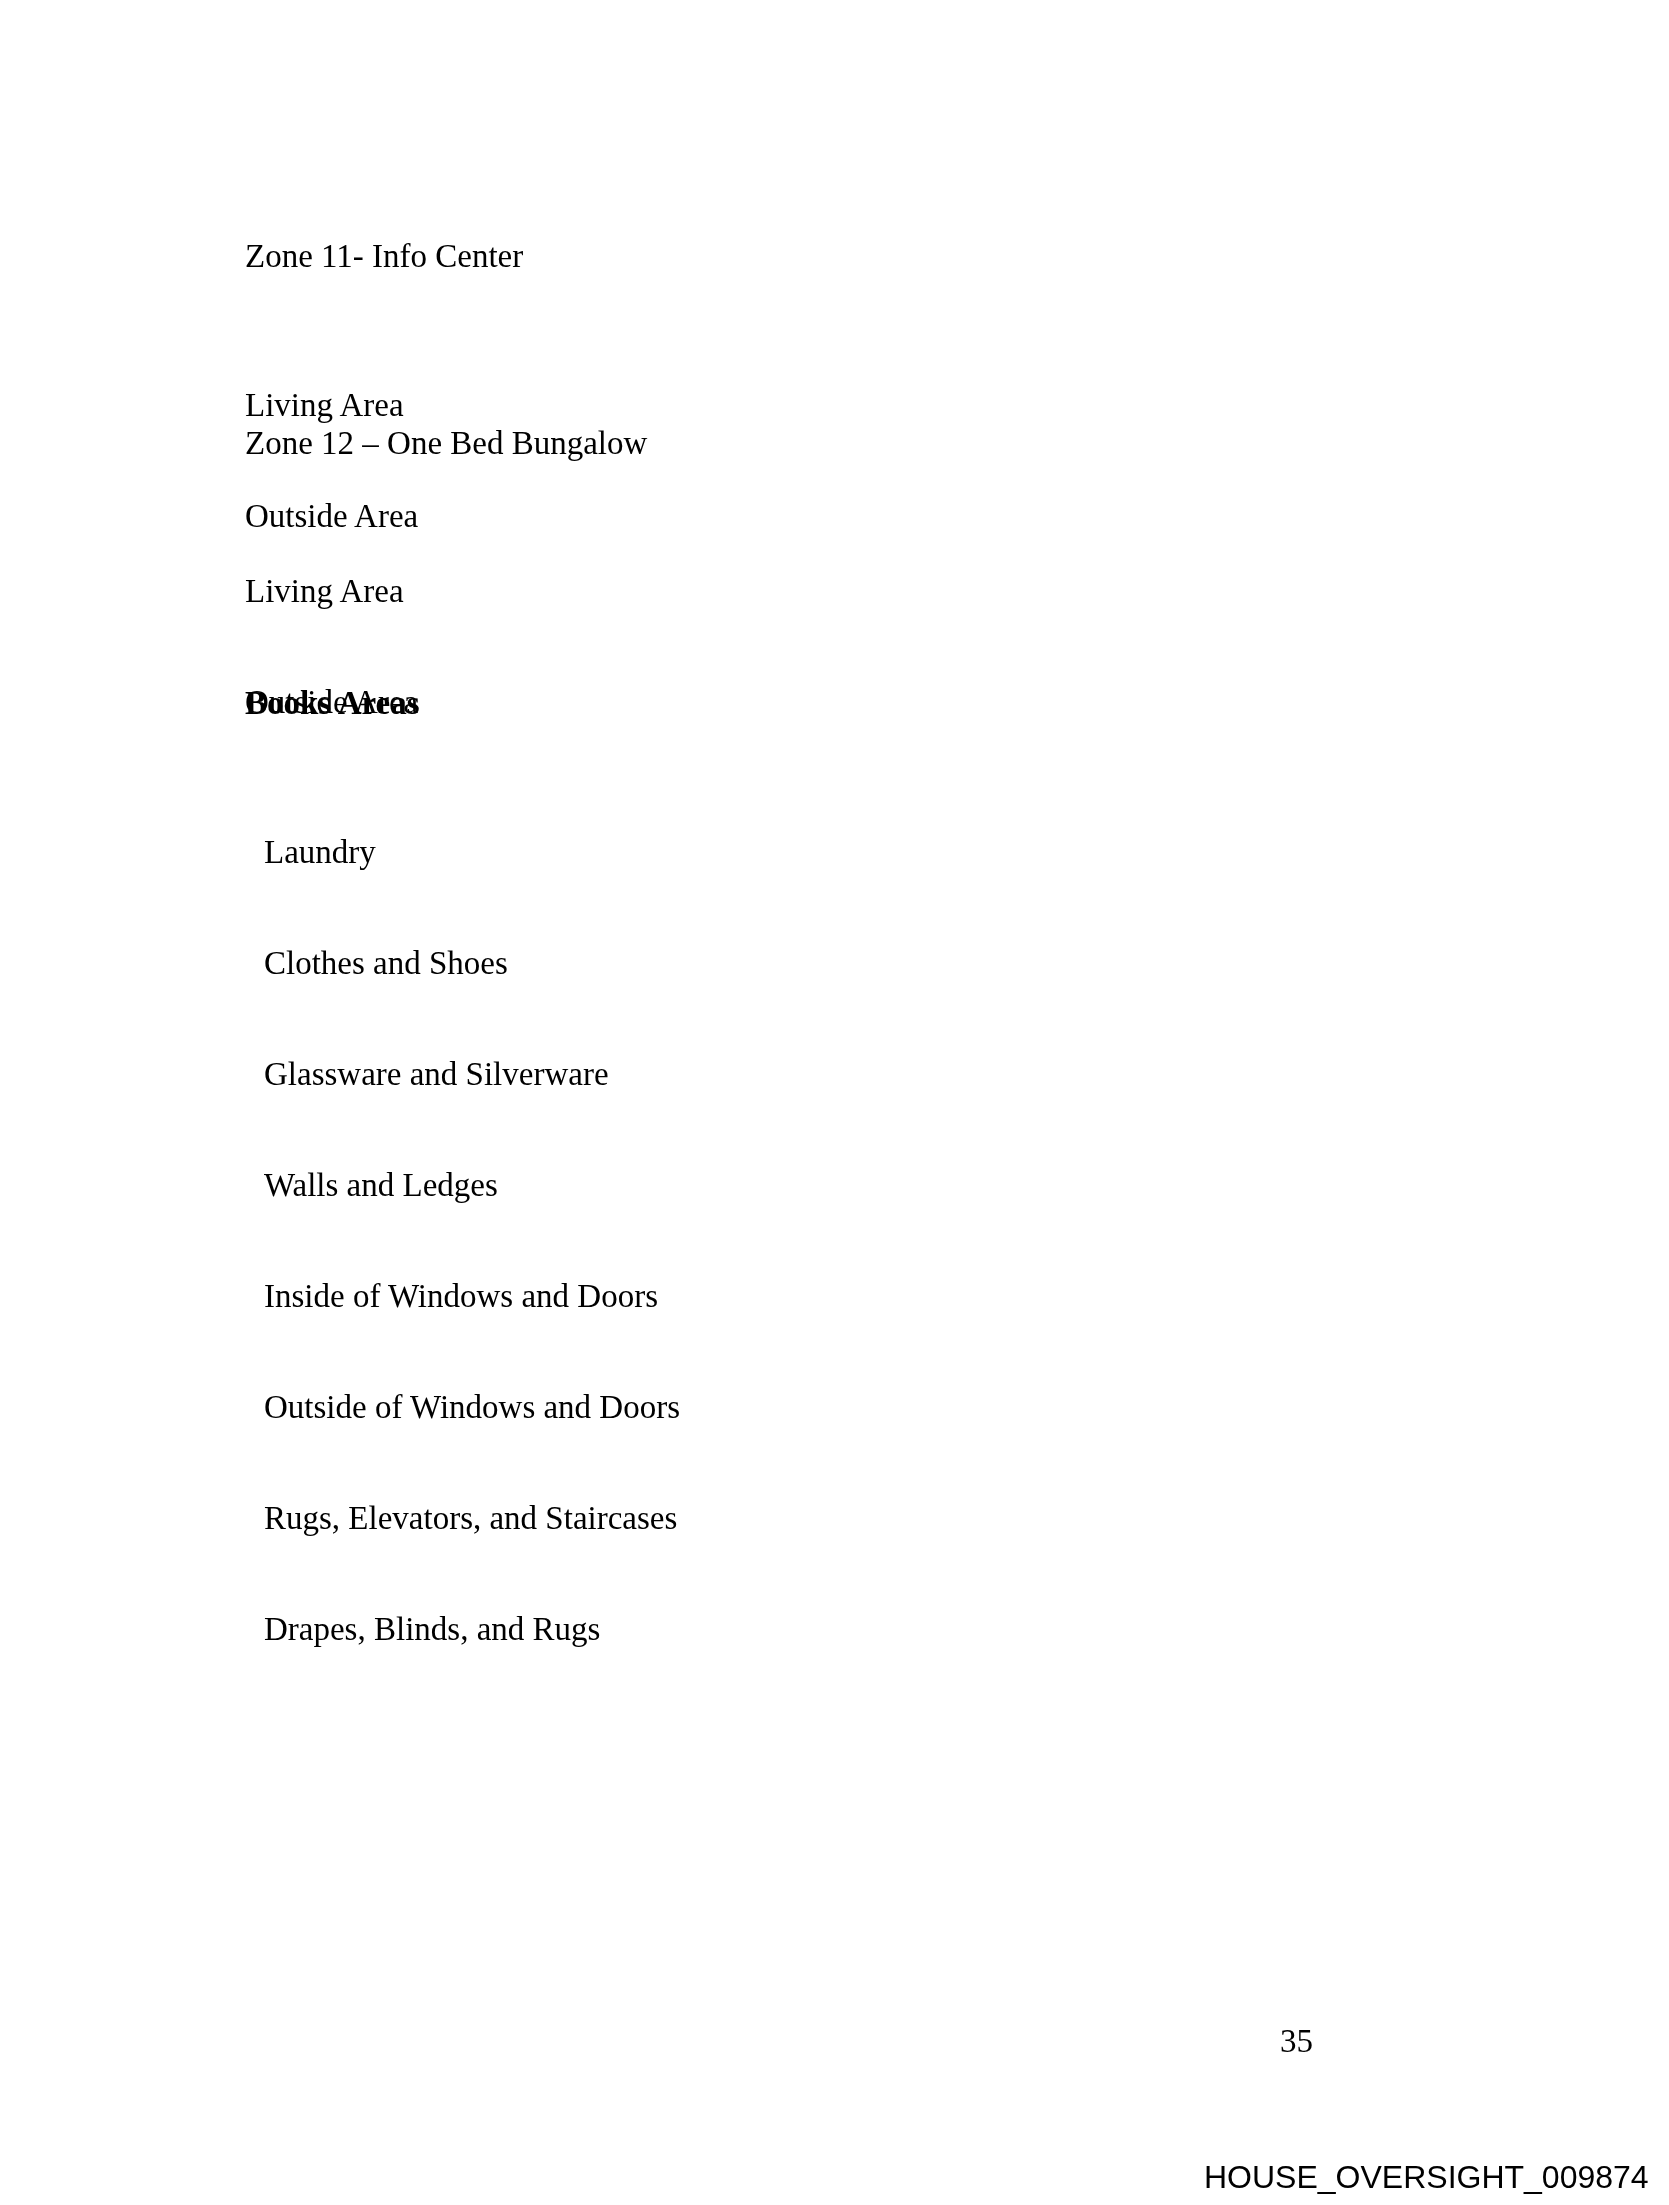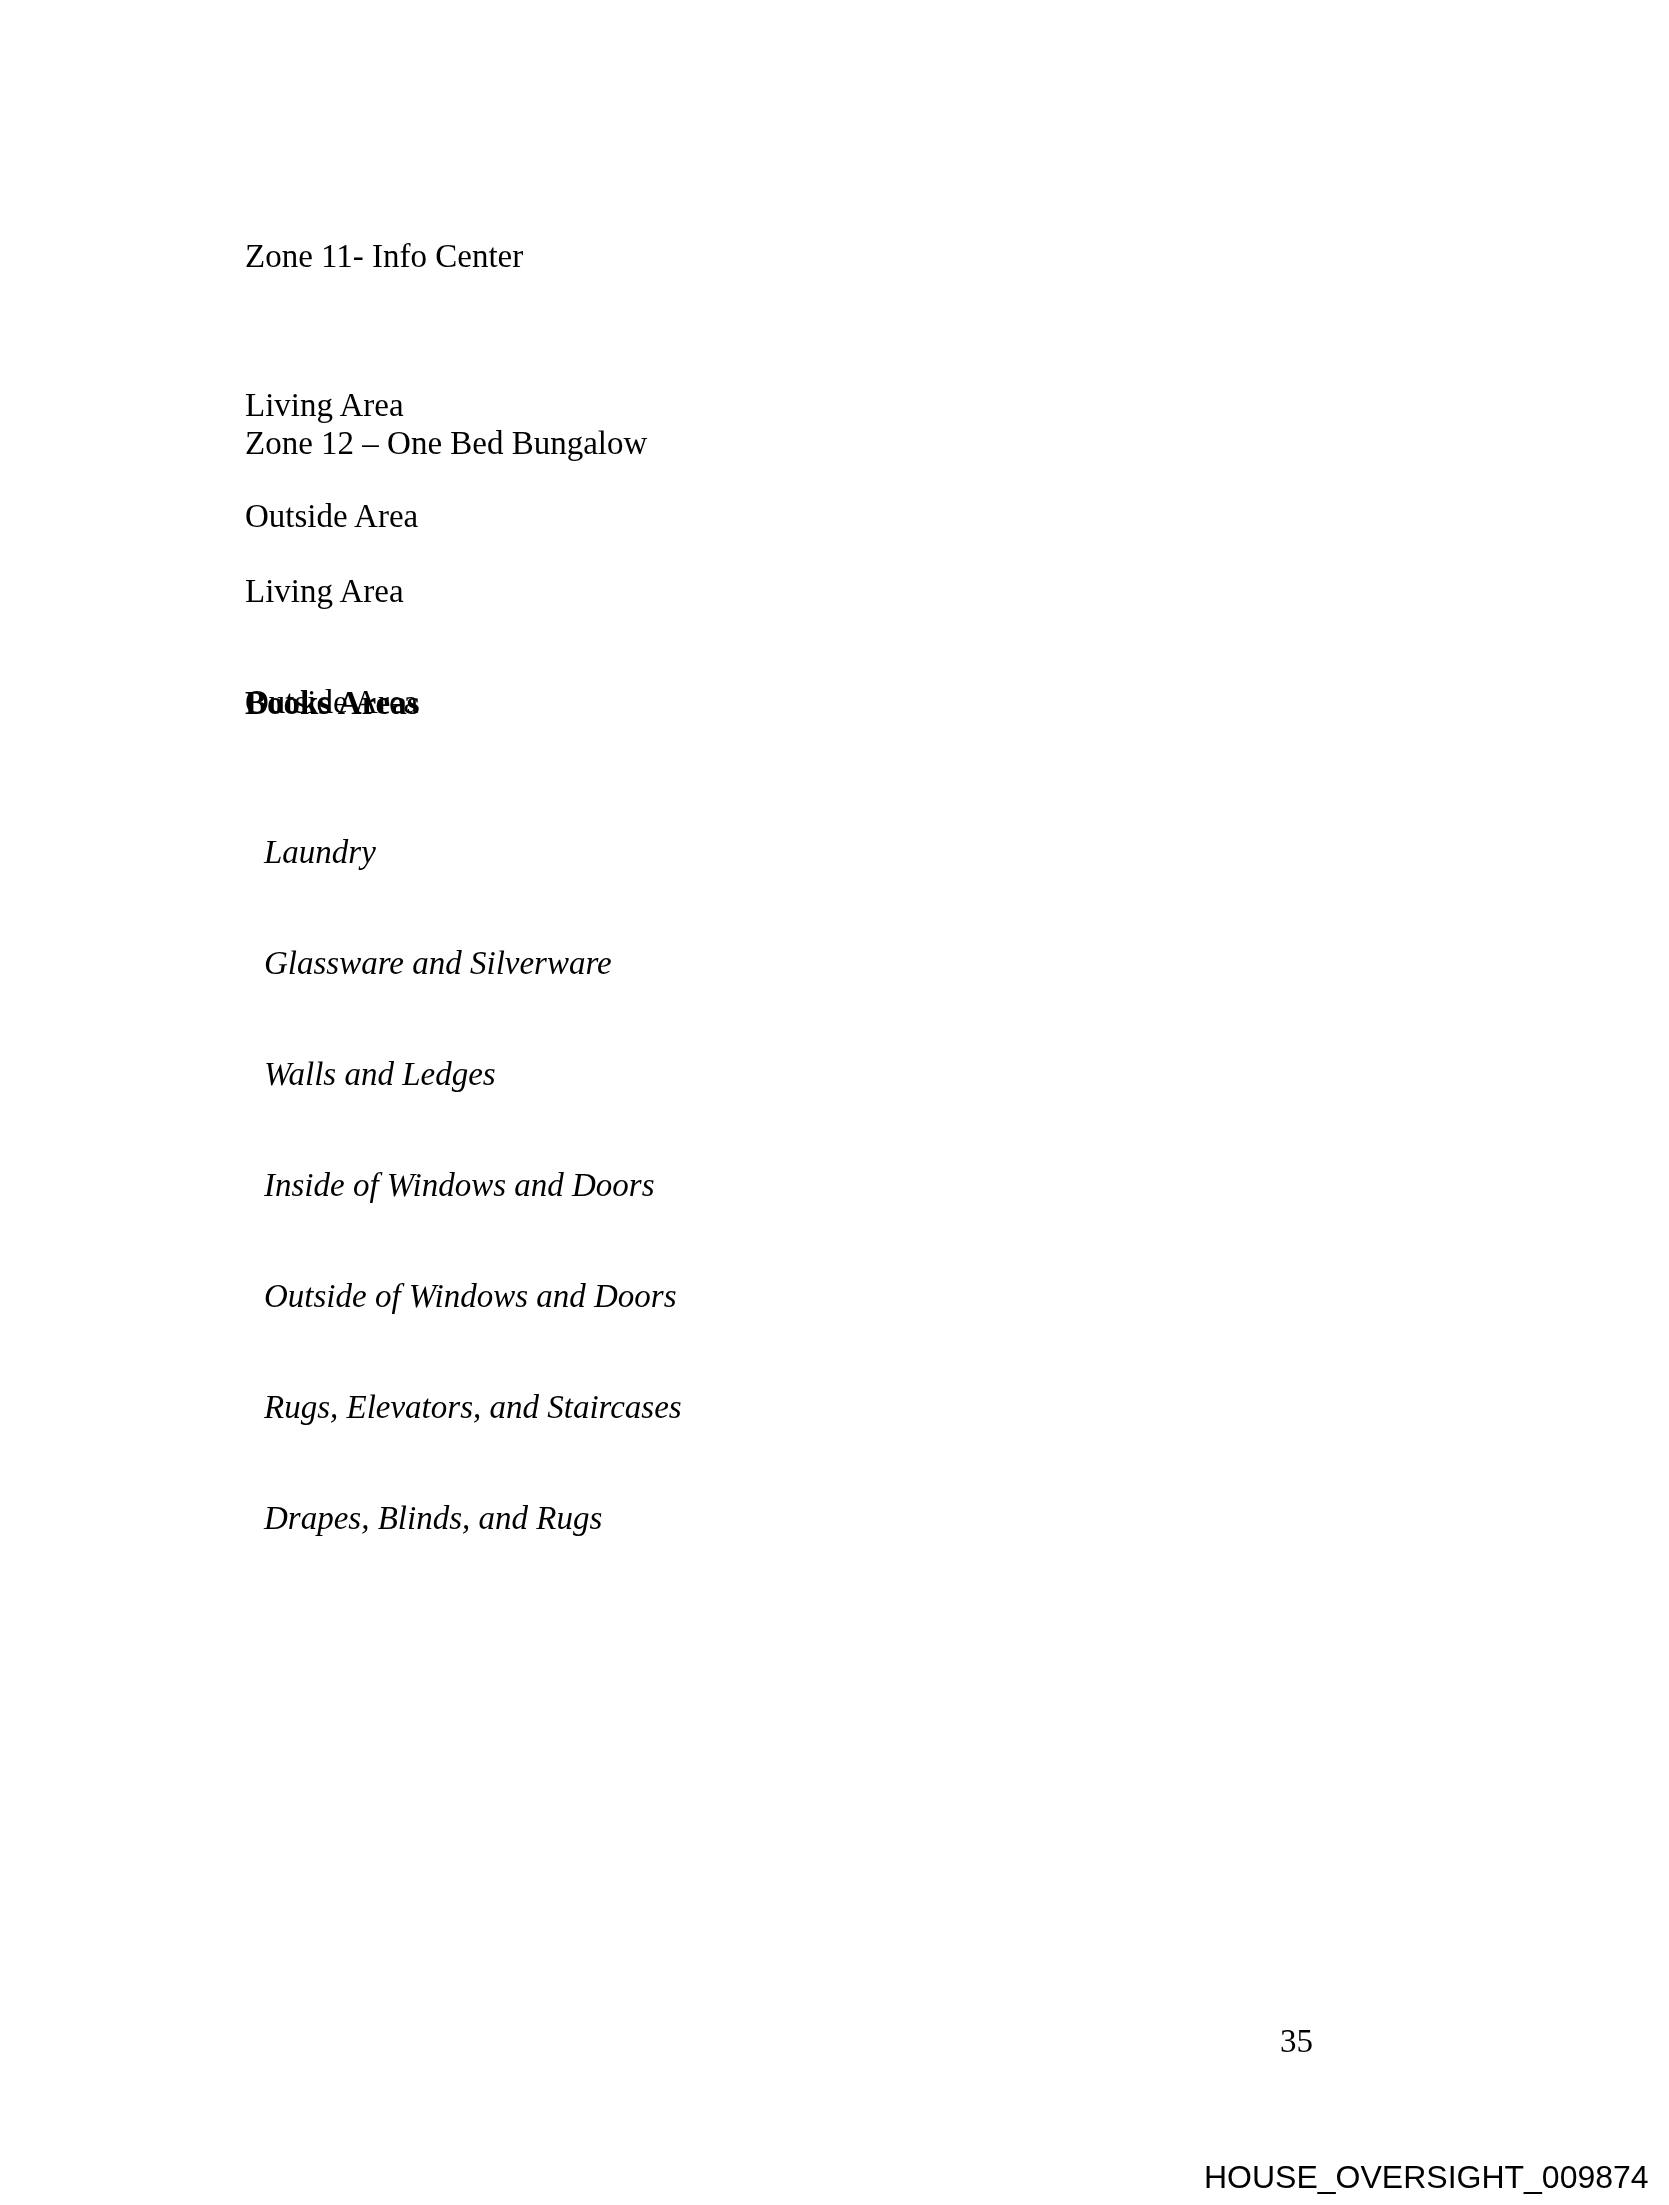--- a/index.html
+++ b/index.html
@@ -19,21 +19,21 @@
     overflow: hidden;
   }
   .abs { position: absolute; white-space: pre; }
 
   
   .h-zone11   { top: 238px;  left: 245px; }
   .b-zone11   { top: 313px;  left: 245px; }
   .h-zone12   { top: 425px;  left: 245px; }
   .b-zone12   { top: 499px;  left: 245px; }
   .h-other    { top: 685px; left: 245px; font-weight: bold; }
-  .b-other    { top: 760px; left: 264px; font-style: italic; }
+  .b-other    { top: 760px; left: 264px; }
 
   .footer-pagenum {
     top: 2023px; left: 1280px;
   }
   .footer-bates {
     top: 2159px; left: 1204px;
     font-family: "Liberation Sans", "DejaVu Sans", sans-serif;
     font-size: 32px;
     line-height: 37px;
   }
@@ -56,20 +56,21 @@
     <div class="abs b-zone12">
       <div>Living Area</div>
       <div>Outside Area</div>
     </div>
   </section>
 
   <section>
     <div class="abs h-other">Books Areas</div>
     <div class="abs b-other">
       <div>Laundry</div>
+      <div>Clothes and Shoes</div>
       <div>Glassware and Silverware</div>
       <div>Walls and Ledges</div>
       <div>Inside of Windows and Doors</div>
       <div>Outside of Windows and Doors</div>
       <div>Rugs, Elevators, and Staircases</div>
       <div>Drapes, Blinds, and Rugs</div>
     </div>
   </section>
 
   <div class="abs footer-pagenum">35</div>

